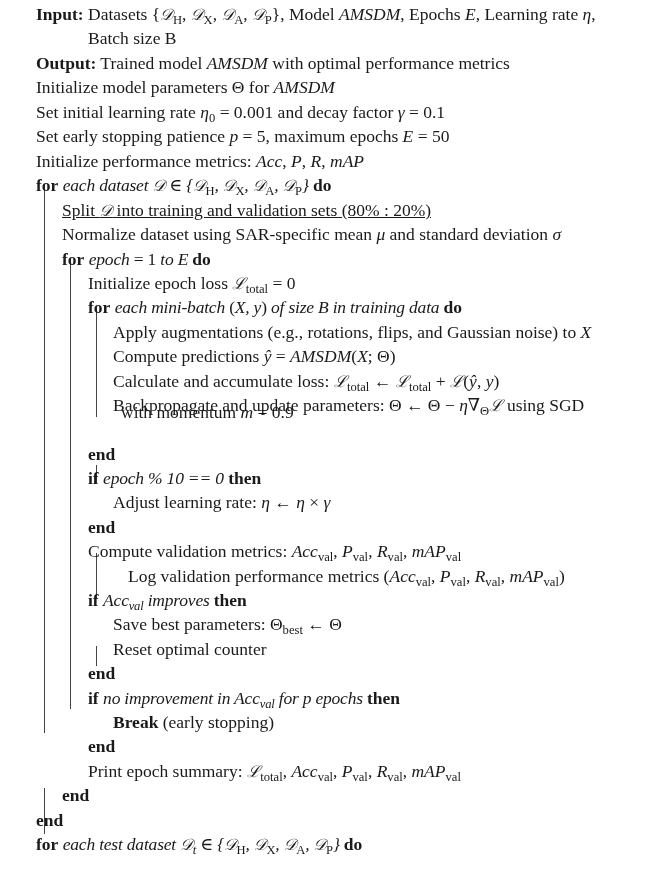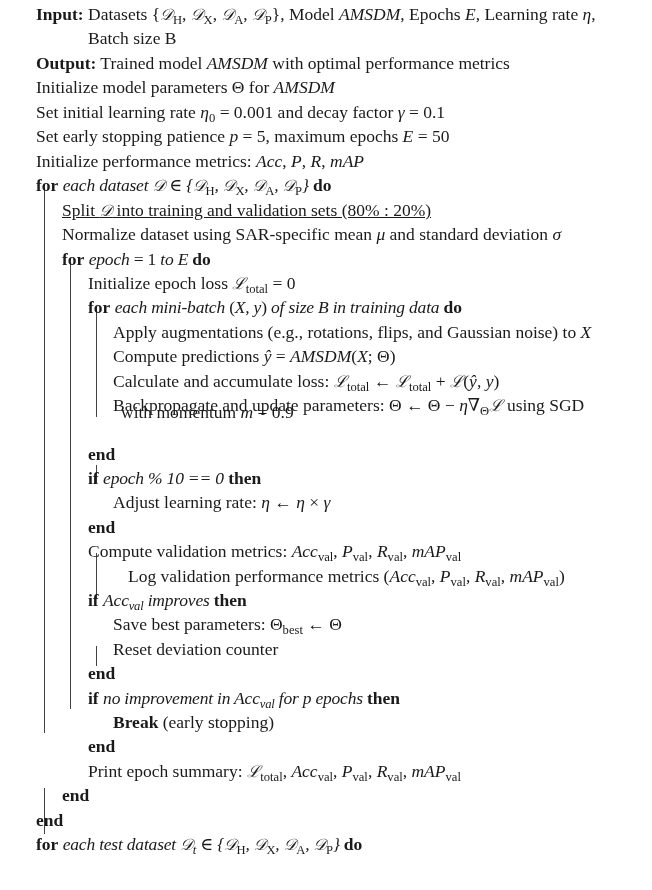--- a/index.html
+++ b/index.html
@@ -88,21 +88,21 @@
 
   <div class="line" style="left:88px; top:540px;">Compute validation metrics: <span class="i">Acc</span><sub>val</sub>, <span class="i">P</span><sub>val</sub>, <span class="i">R</span><sub>val</sub>, <span class="i">mAP</span><sub>val</sub></div>
   <div class="line" style="left:88px; top:565px;margin-left:40px;">Log validation performance metrics (<span class="i">Acc</span><sub>val</sub>, <span class="i">P</span><sub>val</sub>, <span class="i">R</span><sub>val</sub>, <span class="i">mAP</span><sub>val</sub>)</div>
 
   <div class="line" style="left:88px; top:589px;">
     <span class="b">if</span>
     <span class="cond"> Acc<sub class="it">val</sub> improves </span>
     <span class="b">then</span>
   </div>
   <div class="line" style="left:113px; top:613px;">Save best parameters: Θ<sub>best</sub> ← Θ</div>
-  <div class="line" style="left:113px; top:638px;">Reset deviation counter</div>
+  <div class="line" style="left:113px; top:638px;">Reset optimal counter</div>
   <div class="line b" style="left:88px; top:662px;">end</div>
 
   <div class="line" style="left:88px; top:687px;">
     <span class="b">if</span>
     <span class="cond"> no improvement in Acc<sub class="it">val</sub> for p epochs </span>
     <span class="b">then</span>
   </div>
   <div class="line" style="left:113px; top:711px;">
     <span class="b">Break</span>
     <span>(early stopping)</span>

